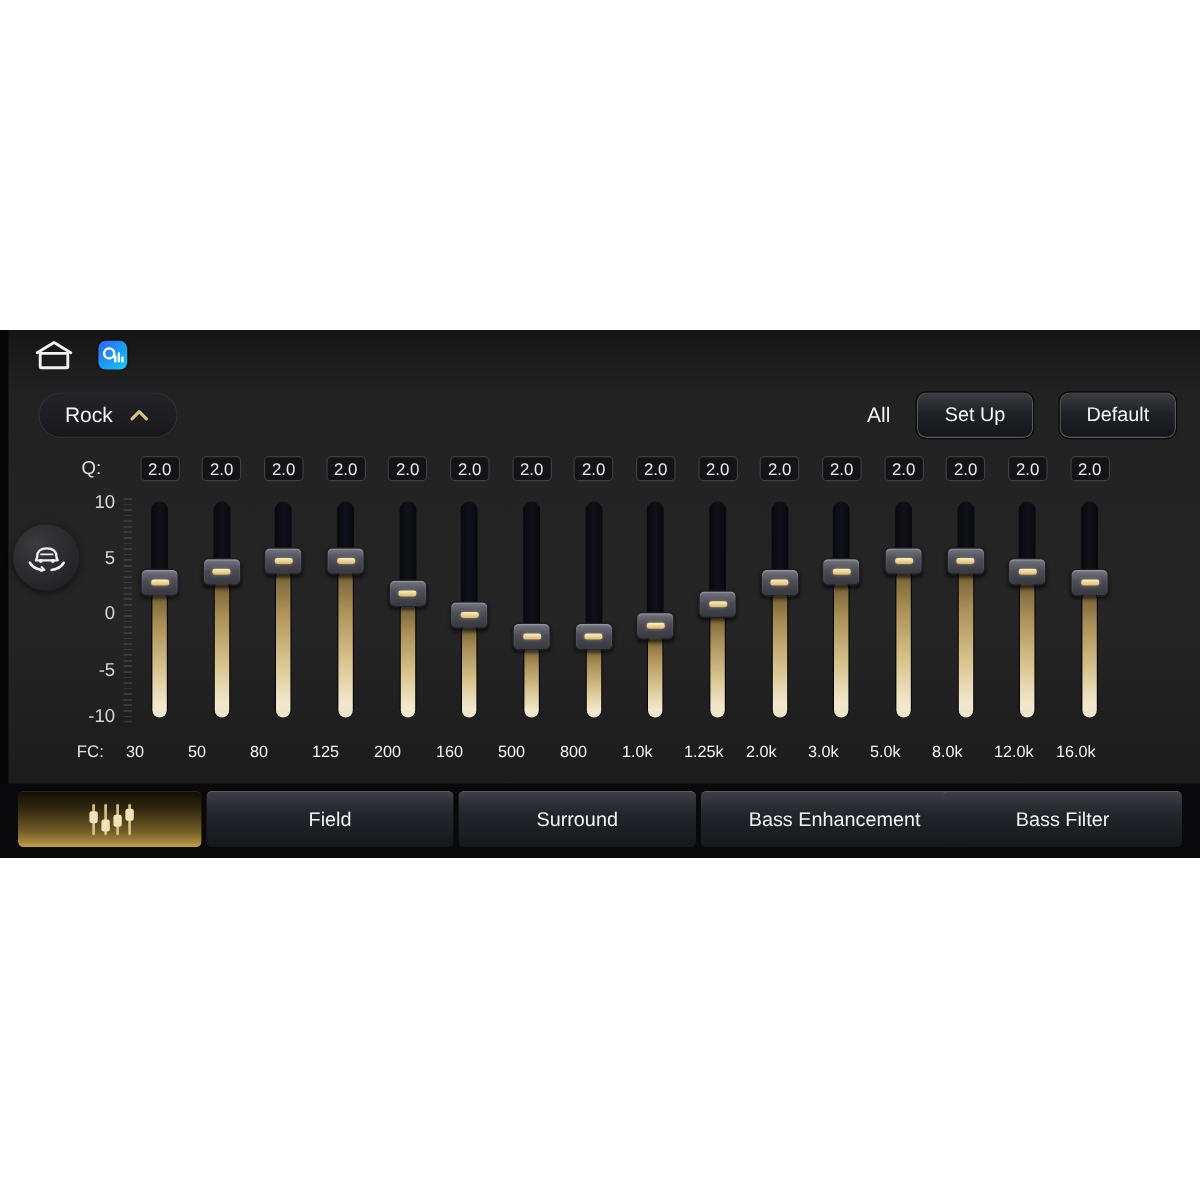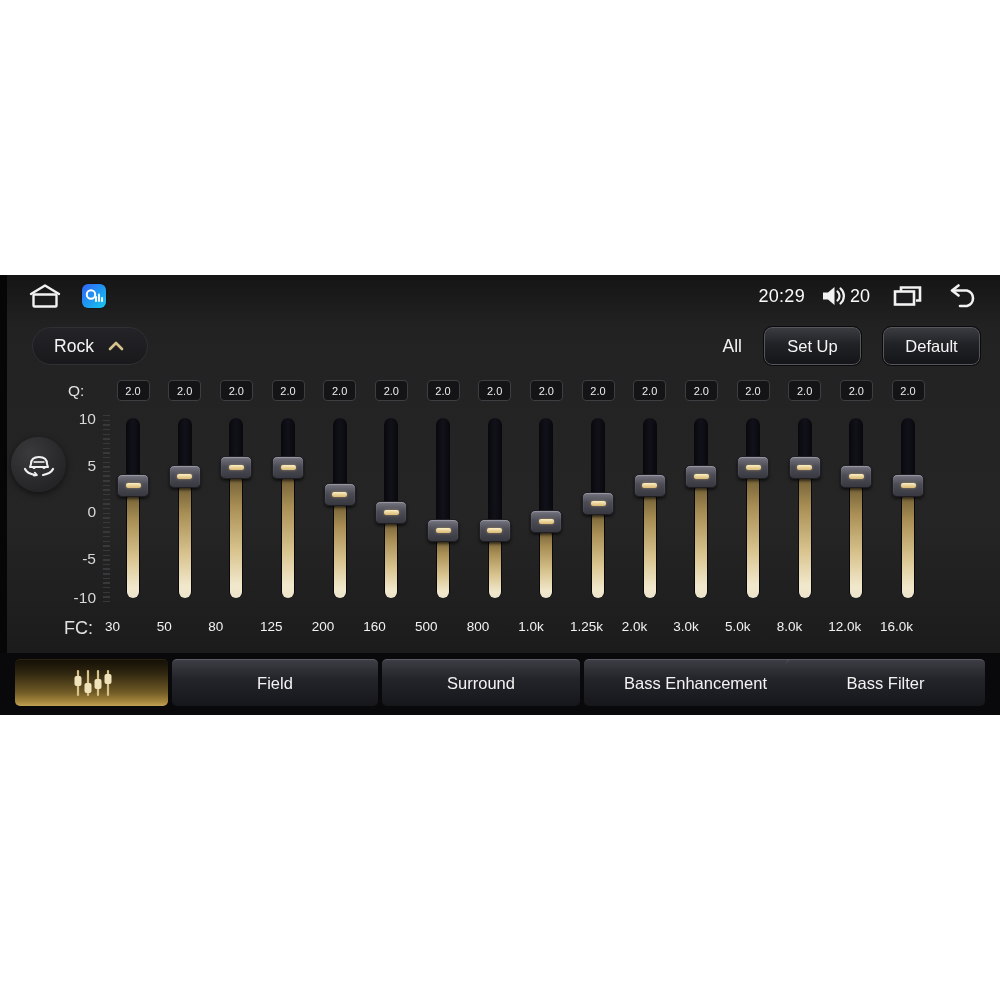--- a/index.html
+++ b/index.html
@@ -28,27 +28,27 @@
   .preset-label { font-size:17.5px; color:#f5f5f5; }
   .right-controls { position:absolute; right:20px; top:52px; display:flex; align-items:center; gap:22px; }
   .all-label { font-size:17.5px; color:#f2f2f2; }
   .btn { width:97px; height:38px; border-radius:8px;
          background:linear-gradient(180deg,#3b3c41 0%,#212226 45%,#141518 100%);
          border:1px solid #56575c; outline:1px solid #0a0a0a; color:#f5f5f5; font-size:16.5px;
          display:flex; align-items:center; justify-content:center; cursor:pointer; }
 
   
   .q-title  { position:absolute; left:68px; top:107px; font-size:15.5px; color:#e2e2e2; }
-  .fc-title { position:absolute; left:64px; top:343px; font-size:18px; color:#e2e2e2; }
+  .fc-title { position:absolute; left:64px; top:343px; font-size:14px; color:#e2e2e2; }
   .axis-label { position:absolute; left:50px; width:46px; text-align:right; font-size:15.5px; color:#d8d8d8; }
   .ruler { position:absolute; left:103px; top:140px; width:7px; height:187px; opacity:.75;
            background:repeating-linear-gradient(180deg,#404043 0px,#404043 1.4px,transparent 1.4px,transparent 4.65px); }
 
   .q-box { position:absolute; top:105px; width:33px; height:21px; background:#141416;
-           border:1px solid #3e3e42; border-radius:4px; color:#ececec; font-size:11px;
+           border:1px solid #3e3e42; border-radius:4px; color:#ececec; font-size:14px;
            display:flex; align-items:center; justify-content:center; }
   .fc-val { position:absolute; top:344px; width:56px; font-size:13.5px; color:#f2f2f2; }
 
   
   .slider-col { position:absolute; top:140px; width:36px; height:192px; }
   .track { position:absolute; left:11px; top:3px; width:14px; height:180px; border-radius:7px;
            background:linear-gradient(90deg,#08080c,#11111a 50%,#08080c); }
   .fill  { position:absolute; left:12px; width:12px; border-radius:6px;
            background:linear-gradient(180deg,#6f5c33 0%,#a98f55 26%,#d9c48f 62%,#f1e8cc 90%,#ece4cc 100%); }
   .handle { position:absolute; left:2px; width:32px; height:23px; border-radius:5px;
@@ -90,45 +90,20 @@
     </span>
     <span class="app-icon">
       <svg width="24" height="24" viewBox="0 0 24 24" style="position:absolute;left:0;top:0;">
         <circle cx="9" cy="10.5" r="4.2" fill="none" stroke="#ffffff" stroke-width="2"></circle>
         <rect x="13" y="12" width="2" height="6" fill="#ffffff" rx="1"></rect>
         <rect x="16" y="9.5" width="2" height="8.5" fill="#eaf7ff" rx="1"></rect>
         <rect x="19" y="13" width="2" height="5" fill="#ffffff" rx="1"></rect>
       </svg>
     </span>
   </div>
-  <div class="status-right">
-    <span class="time">20:29</span>
-    <span class="vol-group">
-      <span>
-        <svg width="25" height="22" viewBox="0 0 25 22">
-          <path d="M2 7.5 h5 l6.5 -5.5 v18 l-6.5 -5.5 h-5 z" fill="#f2f2f2"></path>
-          <path d="M16.5 6.5 a6 6 0 0 1 0 9" fill="none" stroke="#f2f2f2" stroke-width="2.2" stroke-linecap="round"></path>
-          <path d="M19.5 3.5 a10 10 0 0 1 0 15" fill="none" stroke="#f2f2f2" stroke-width="2.2" stroke-linecap="round"></path>
-        </svg>
-      </span>
-      <span class="vol-num">20</span>
-    </span>
-    <span style="margin-left:6px;">
-      <svg width="31" height="25" viewBox="0 0 31 25">
-        <path d="M9 7 V3.5 h19 v13 h-4" fill="none" stroke="#f2f2f2" stroke-width="2.6"></path>
-        <rect x="3" y="7.5" width="19" height="13" fill="#1b1b1d" stroke="#f2f2f2" stroke-width="2.6"></rect>
-      </svg>
-    </span>
-    <span style="margin-left:6px;">
-      <svg width="33" height="25" viewBox="0 0 33 25">
-        <path d="M8 6.5 H22 a8 8 0 0 1 0 15.5 H15" fill="none" stroke="#f2f2f2" stroke-width="2.6" stroke-linecap="round"></path>
-        <path d="M13.5 1.5 L7 6.5 L13.5 11.5" fill="none" stroke="#f2f2f2" stroke-width="2.6" stroke-linecap="round" stroke-linejoin="round"></path>
-      </svg>
-    </span>
-  </div>
 
   <div class="preset-pill">
     <span class="preset-label">Rock</span>
     <span>
       <svg width="20" height="12" viewBox="0 0 20 12">
         <polyline points="4,9 10,3 16,9" fill="none" stroke="#d6c38b" stroke-width="2.6" stroke-linecap="round" stroke-linejoin="round"></polyline>
       </svg>
     </span>
   </div>
   <div class="right-controls">

